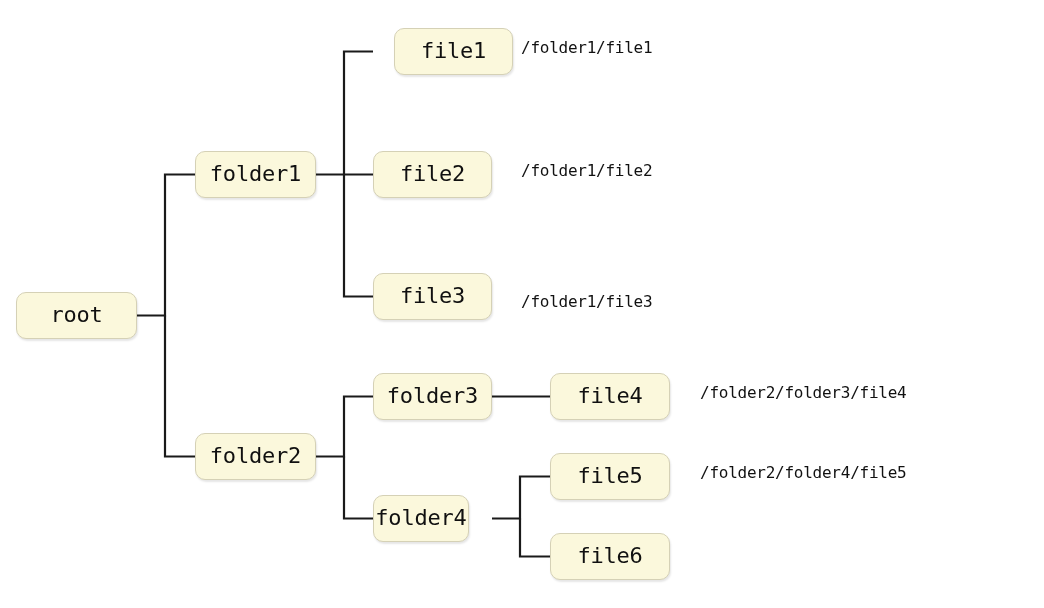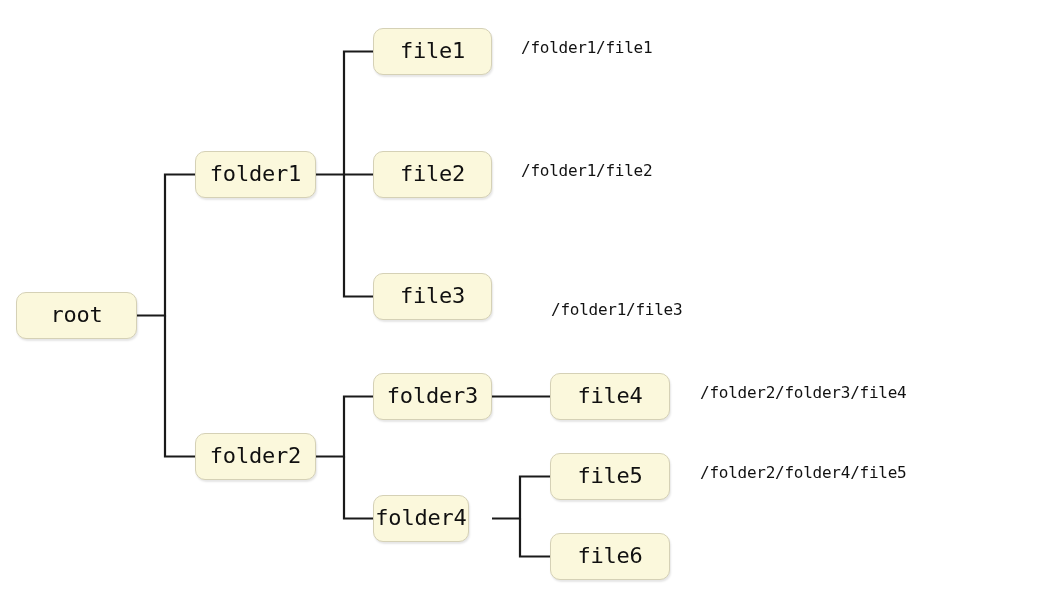--- a/index.html
+++ b/index.html
@@ -89,21 +89,21 @@
   </div>
 
   <div class="node" style="left:195px; top:151px; width:121px; height:47px;">
     <span class="node-label">folder1</span>
   </div>
 
   <div class="node" style="left:195px; top:433px; width:121px; height:47px;">
     <span class="node-label">folder2</span>
   </div>
 
-  <div class="node" style="left:373px; top:28px; width:119px; height:47px;">
+  <div class="node" style="left:394px; top:28px; width:119px; height:47px;">
     <span class="node-label">file1</span>
   </div>
 
   <div class="node" style="left:373px; top:151px; width:119px; height:47px;">
     <span class="node-label">file2</span>
   </div>
 
   <div class="node" style="left:373px; top:273px; width:119px; height:47px;">
     <span class="node-label">file3</span>
   </div>
@@ -125,20 +125,20 @@
   </div>
 
   <div class="node" style="left:550px; top:533px; width:120px; height:47px;">
     <span class="node-label">file6</span>
   </div>
 
   <div class="path-label" style="left:521px; top:40px;">/folder1/file1</div>
 
   <div class="path-label" style="left:521px; top:163px;">/folder1/file2</div>
 
-  <div class="path-label" style="left:521px; top:302px;margin-left:30px;">/folder1/file3</div>
+  <div class="path-label" style="left:521px; top:294px;">/folder1/file3</div>
 
   <div class="path-label" style="left:700px; top:385px;">/folder2/folder3/file4</div>
 
   <div class="path-label" style="left:700px; top:465px;">/folder2/folder4/file5</div>
 
 
 </div>
 
 </body></html>

